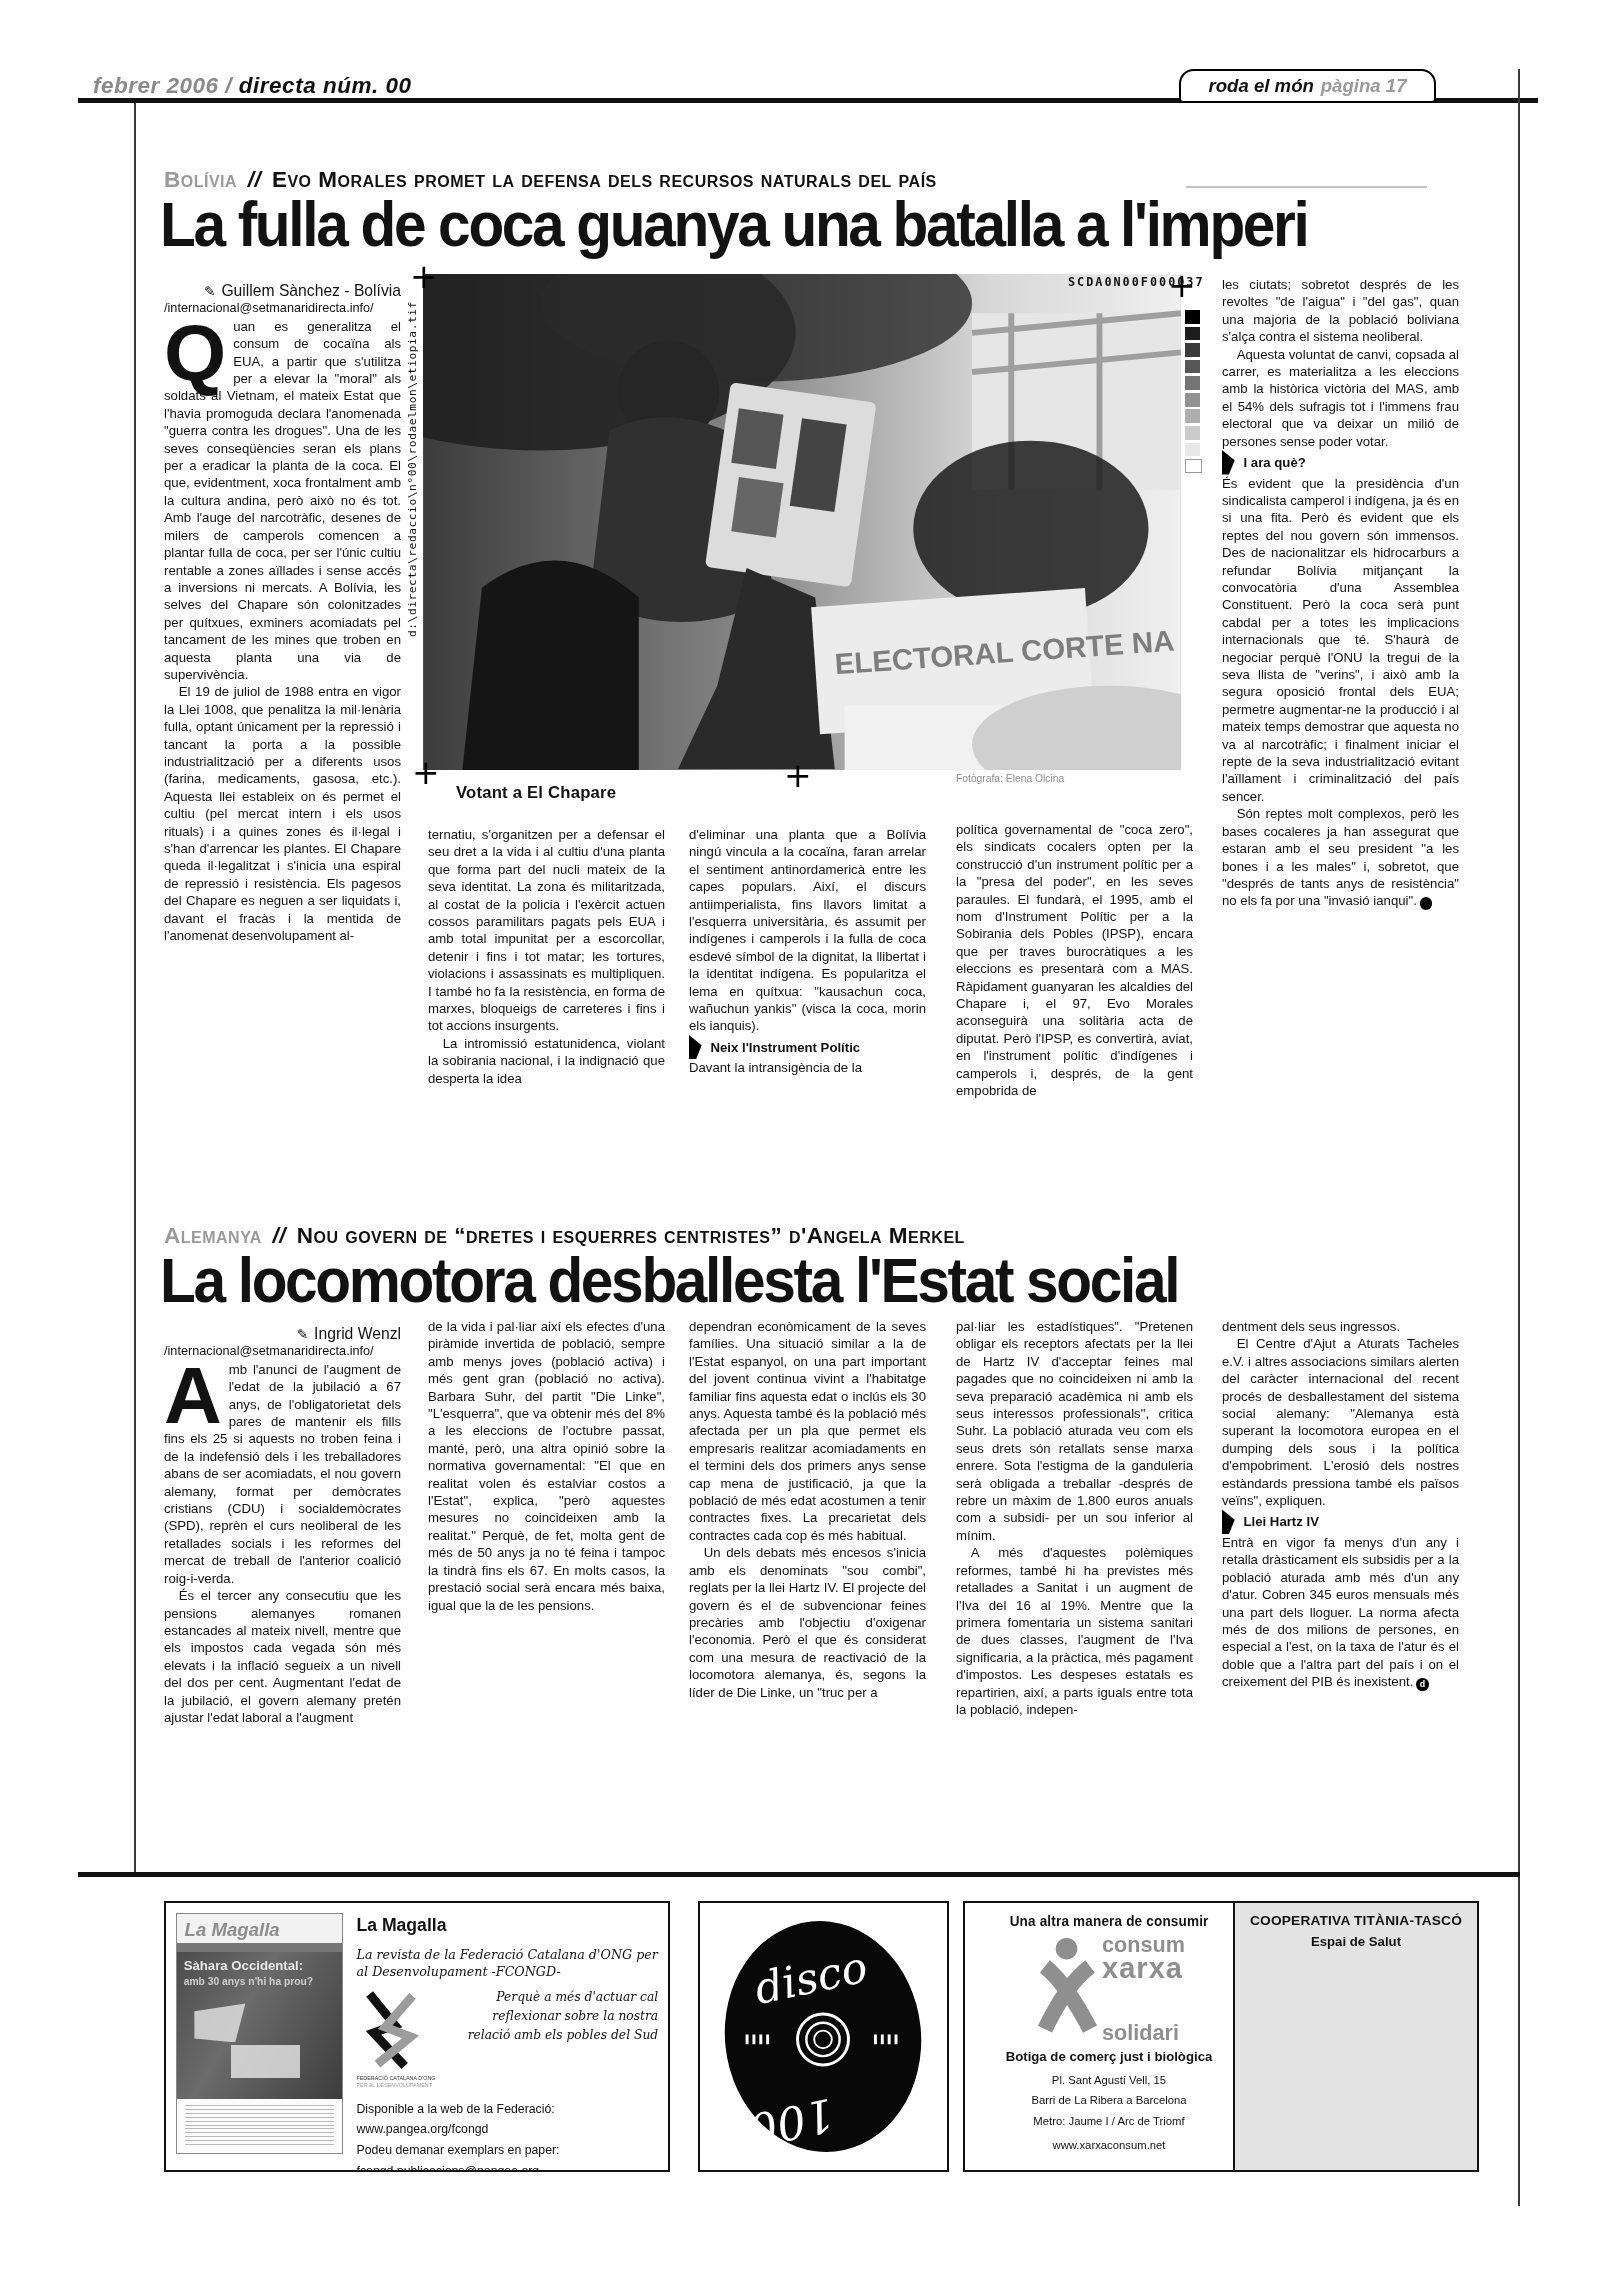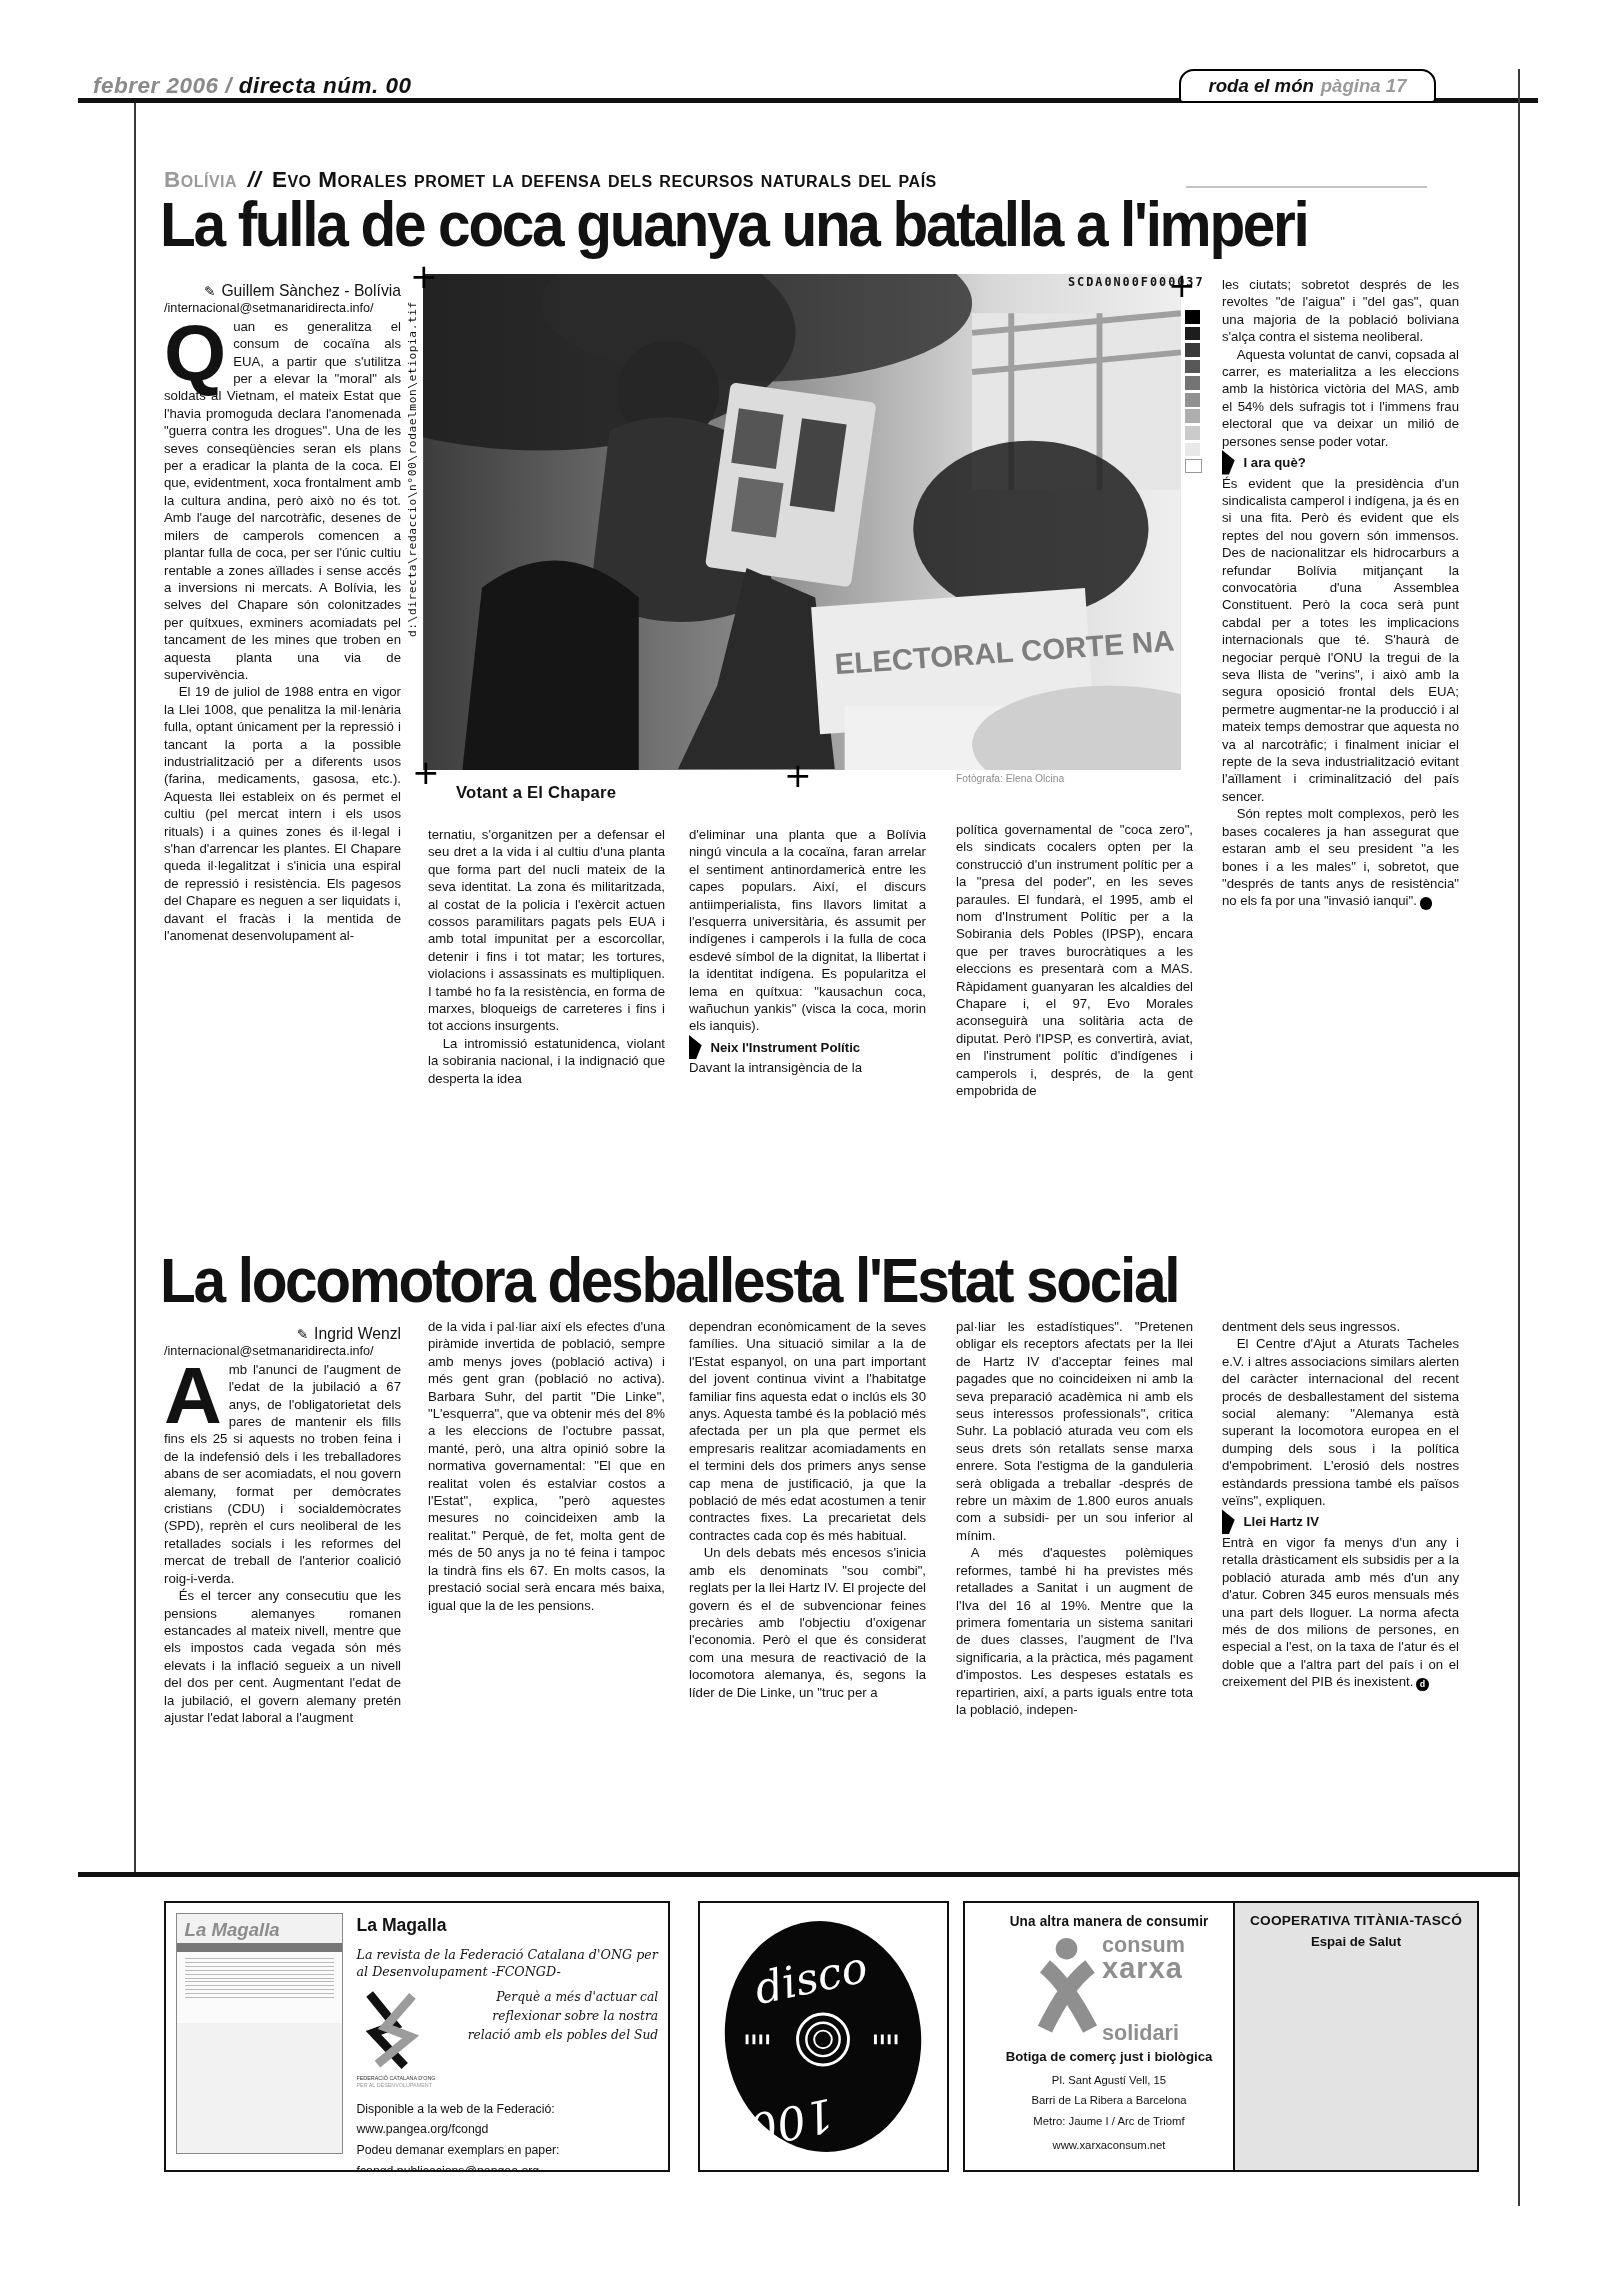--- a/index.html
+++ b/index.html
@@ -192,20 +192,25 @@
   </div>
 
   <div class="abs col" style="left:1222px;top:276px;height:933px;">
     <p>les ciutats; sobretot després de les revoltes "de l'aigua" i "del gas", quan una majoria de la població boliviana s'alça contra el sistema neoliberal.</p>
     <p class="ind">Aquesta voluntat de canvi, copsada al carrer, es materialitza a les eleccions amb la històrica victòria del MAS, amb el 54% dels sufragis tot i l'immens frau electoral que va deixar un milió de persones sense poder votar.</p>
     <p class="subhead"><span class="flag"></span><span>I ara què?</span></p>
     <p>És evident que la presidència d'un sindicalista camperol i indígena, ja és en si una fita. Però és evident que els reptes del nou govern són immensos. Des de nacionalitzar els hidrocarburs a refundar Bolívia mitjançant la convocatòria d'una Assemblea Constituent. Però la coca serà punt cabdal per a totes les implicacions internacionals que té. S'haurà de negociar perquè l'ONU la tregui de la seva llista de "verins", i això amb la segura oposició frontal dels EUA; permetre augmentar-ne la producció i al mateix temps demostrar que aquesta no va al narcotràfic; i finalment iniciar el repte de la seva industrialització evitant l'aïllament i criminalització del país sencer.</p>
     <p class="ind"><span>Són reptes molt complexos, però les bases cocaleres ja han assegurat que estaran amb el seu president "a les bones i a les males" i, sobretot, que "després de tants anys de resistència" no els fa por una "invasió ianqui".</span><span class="endmark">d</span></p>
   </div>
 
+  <div class="abs kicker" style="left:164px;top:1223px;">
+    <span class="loc">Alemanya</span>
+    <span class="sep">//</span>
+    <span>Nou govern de “dretes i esquerres centristes” d'Angela Merkel</span>
+  </div>
   <div class="abs headline" style="left:160px;top:1249px;">La locomotora desballesta l'Estat social</div>
 
   <div class="abs col" style="left:164px;top:1325px;height:544px;">
     <p class="byline"><span class="pen">✎</span><span>Ingrid Wenzl</span></p>
     <p class="bymail">/internacional@setmanaridirecta.info/</p>
     <p><span class="dropcap">A</span><span>mb l'anunci de l'augment de l'edat de la jubilació a 67 anys, de l'obligatorietat dels pares de mantenir els fills fins els 25 si aquests no troben feina i de la indefensió dels i les treballadores abans de ser acomiadats, el nou govern alemany, format per demòcrates cristians (CDU) i socialdemòcrates (SPD), reprèn el curs neoliberal de les retallades socials i les reformes del mercat de treball de l'anterior coalició roig-i-verda.</span></p>
     <p class="ind">És el tercer any consecutiu que les pensions alemanyes romanen estancades al mateix nivell, mentre que els impostos cada vegada són més elevats i la inflació segueix a un nivell del dos per cent. Augmentant l'edat de la jubilació, el govern alemany pretén ajustar l'edat laboral a l'augment</p>
   </div>
 
   <div class="abs col" style="left:428px;top:1318px;height:551px;">
@@ -228,20 +233,26 @@
     <p class="subhead"><span class="flag"></span><span>Llei Hartz IV</span></p>
     <p><span>Entrà en vigor fa menys d'un any i retalla dràsticament els subsidis per a la població aturada amb més d'un any d'atur. Cobren 345 euros mensuals més una part dels lloguer. La norma afecta més de dos milions de persones, en especial a l'est, on la taxa de l'atur és el doble que a l'altra part del país i on el creixement del PIB és inexistent.</span><span class="endmark">d</span></p>
   </div>
 
   <div class="abs rule-mid"></div>
 
   <div class="abs ad ad1">
     <div class="cover">
       <div class="mast">La Magalla</div>
       <div class="band"></div>
+      <div class="pic">
+        <div class="t1">Sàhara Occidental:</div>
+        <div class="t2">amb 30 anys n'hi ha prou?</div>
+        <div class="flagshape"></div>
+        <div class="bannershape"></div>
+      </div>
       <div class="foot">
           <div class="tinylines"></div>
         </div>
     </div>
     <div class="mag-right">
       <div class="mag-title">La Magalla</div>
       <div class="mag-sub">La revista de la Federació Catalana d'ONG per al Desenvolupament -FCONGD-</div>
       <div class="mag-mid">
         <div>
           <svg width="76" height="84" viewBox="0 0 78 86">

